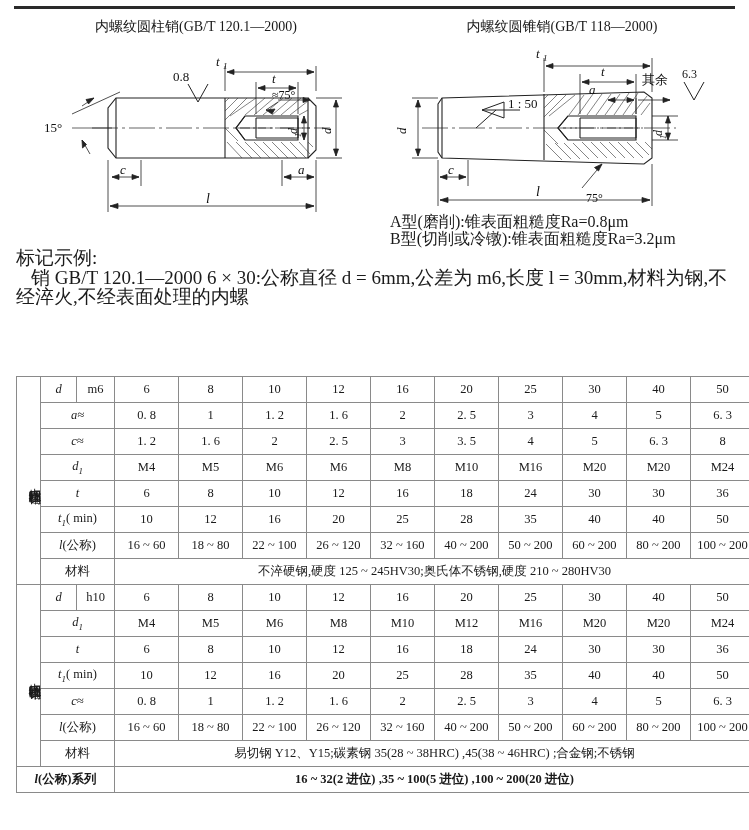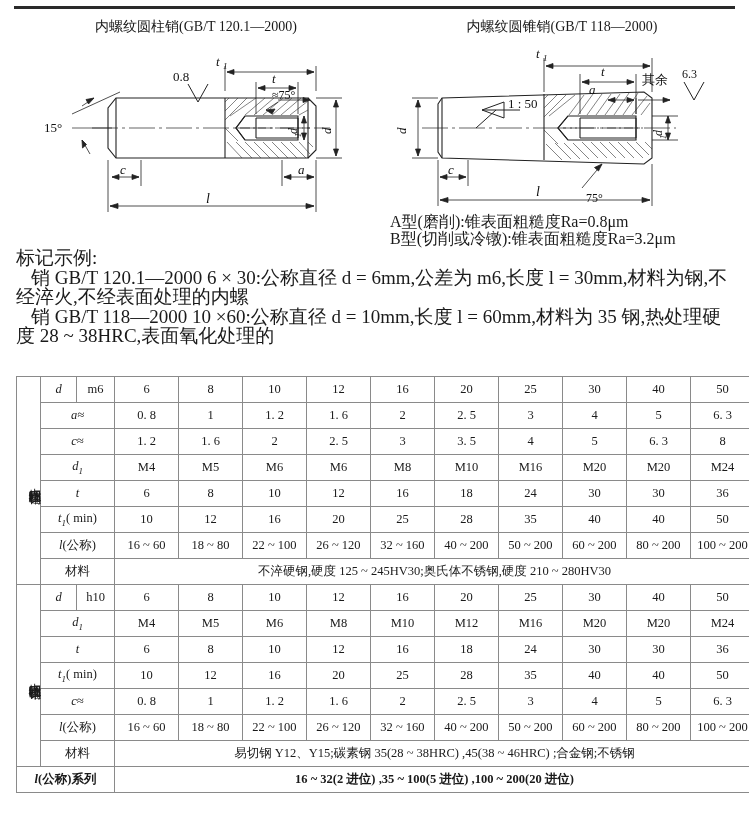--- a/index.html
+++ b/index.html
@@ -296,21 +296,20 @@
       <div class="fig-notes">
         <div>A型(磨削):锥表面粗糙度Ra=0.8μm</div>
         <div>B型(切削或冷镦):锥表面粗糙度Ra=3.2μm</div>
       </div>
     </div>
   </div>
 
   <div class="prose">
     <p>标记示例:</p>
     <p class="ind">销 GB/T 120.1—2000 6 × 30:公称直径 d = 6mm,公差为 m6,长度 l = 30mm,材料为钢,不经淬火,不经表面处理的内螺</p>
-    <p class="ind">销 GB/T 118—2000 10 ×60:公称直径 d = 10mm,长度 l = 60mm,材料为 35 钢,热处理硬度 28 ~ 38HRC,表面氧化处理的</p>
   </div>
 
   <div class="tbl-wrap">
     <table class="spec">
       <colgroup>
         <col style="width:24px">
           <col style="width:36px">
           <col style="width:38px">
         <col style="width:64px">
           <col style="width:64px">

